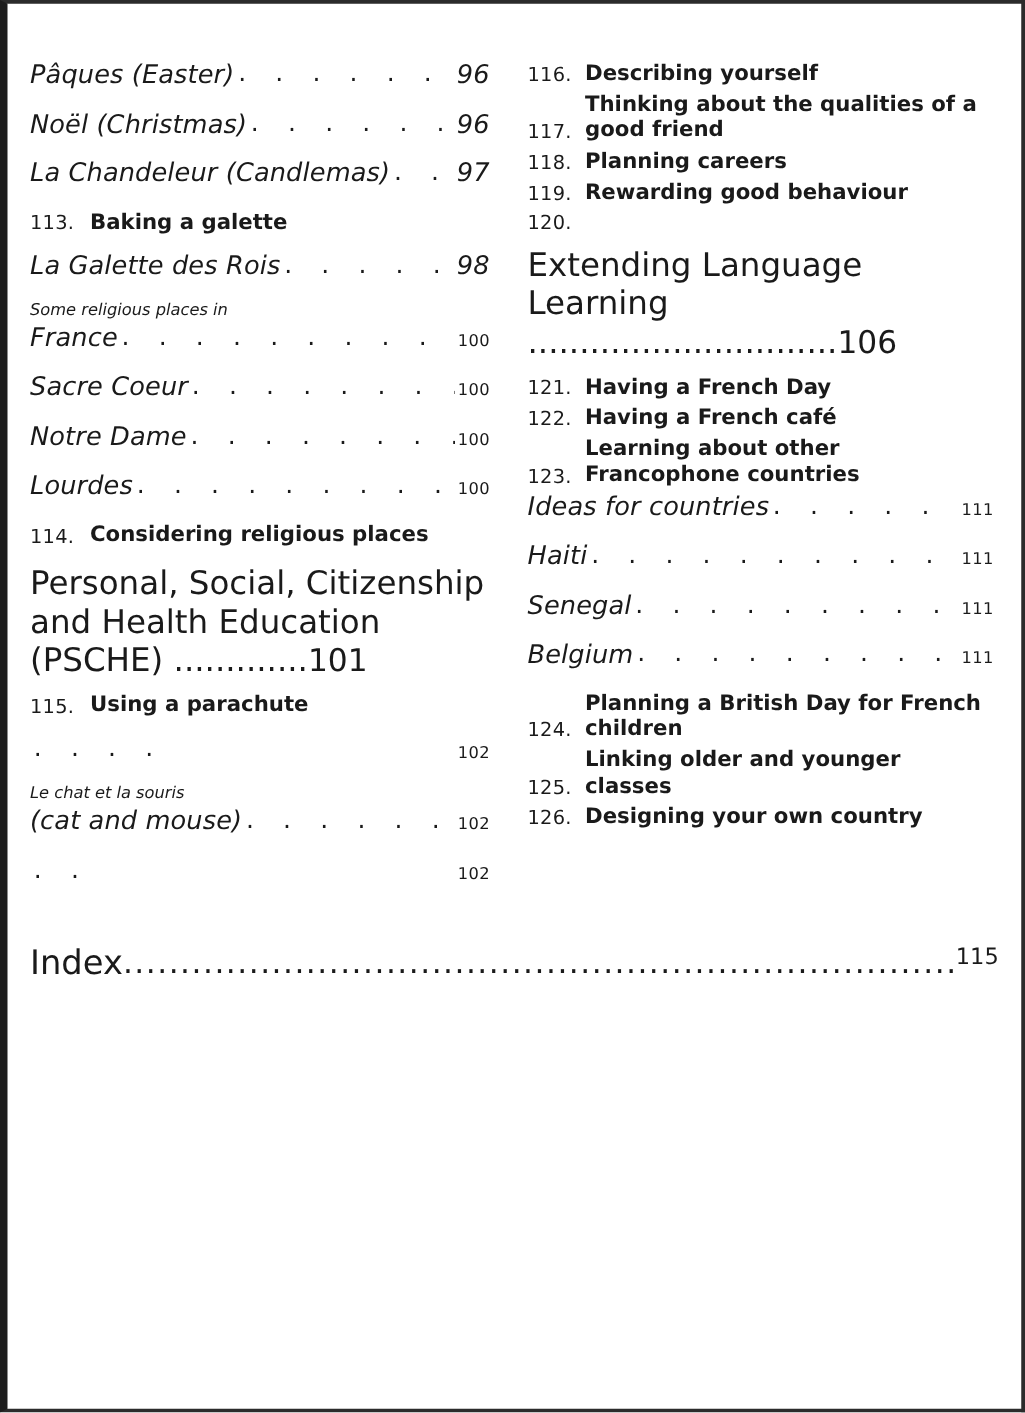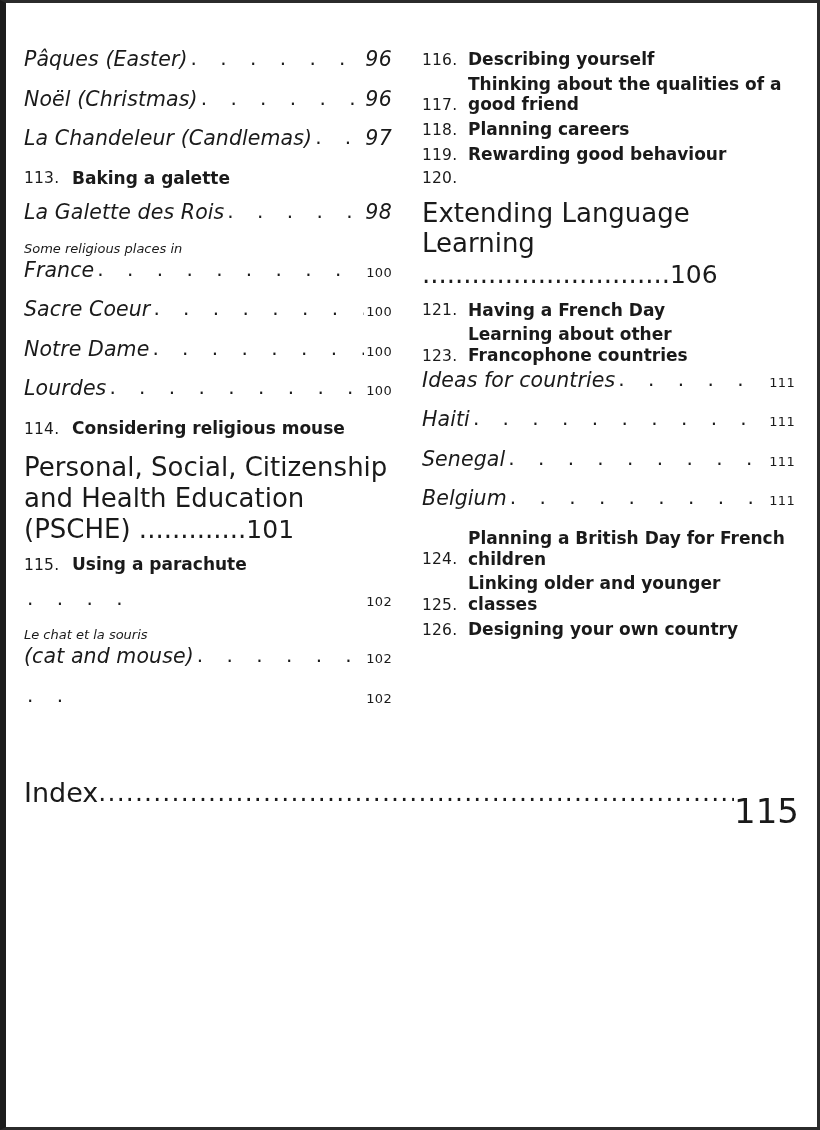--- a/index.html
+++ b/index.html
@@ -119,34 +119,34 @@
   .heading .hleader {
     letter-spacing: 0px;
   }
   .heading .hpage {
     font-size: 25px;
   }
 
   
   .index-line {
     display: flex;
-    align-items: center;
+    align-items: flex-start;
     font-size: 27px;
     margin: 30px 18px 0 18px;
     white-space: nowrap;
   }
   .index-line .ititle { flex: 0 0 auto; }
   .index-line .ileader {
     flex: 1 1 auto;
     overflow: hidden;
     white-space: nowrap;
     letter-spacing: 1.2px;
     font-size: 25px;
   }
-  .index-line .ipage { flex: 0 0 auto; font-size: 34px; margin-top: 36px; }
+  .index-line .ipage { flex: 0 0 auto; font-size: 18px; }
 </style>
 </head>
 <body>
 
 <div class="page">
 
   <div class="columns">
     <div class="col col-left" id="col-left">
         <div class="entry">
           <span class="title">Pâques (Easter)</span>
@@ -190,21 +190,21 @@
           <span class="leader">. . . . . . . . .</span>
           <span class="pageno upright">100</span>
         </div>
         <div class="entry">
           <span class="title">Lourdes</span>
           <span class="leader">. . . . . . . . . .</span>
           <span class="pageno upright">100</span>
         </div>
         <div class="numrow">
           <span class="num">114.</span>
-          <span class="label">Considering religious mouse</span>
+          <span class="label">Considering religious places</span>
         </div>
         <div class="heading"><span class="htext">Personal, Social, Citizenship and Health Education (PSCHE)</span><span class="hleader"> .............</span><span class="hpage">101</span></div>
         <div class="numrow">
           <span class="num">115.</span>
           <span class="label">Using a parachute</span>
         </div>
         <div class="entry">
           <span class="leader">. . . .</span>
           <span class="pageno upright">102</span>
         </div>
@@ -240,20 +240,24 @@
         </div>
         <div class="numrow">
           <span class="num">120.</span>
         </div>
         <div class="heading"><span class="htext">Extending Language Learning</span><span class="hleader"> ..............................</span><span class="hpage">106</span></div>
         <div class="numrow">
           <span class="num">121.</span>
           <span class="label">Having a French Day</span>
         </div>
         <div class="numrow">
+          <span class="num">122.</span>
+          <span class="label">Having a French café</span>
+        </div>
+        <div class="numrow">
           <span class="num">123.</span>
           <span class="label">Learning about other Francophone countries</span>
         </div>
         <div class="entry">
           <span class="title">Ideas for countries</span>
           <span class="leader">. . . . . .</span>
           <span class="pageno upright">111</span>
         </div>
         <div class="entry">
           <span class="title">Haiti</span>

